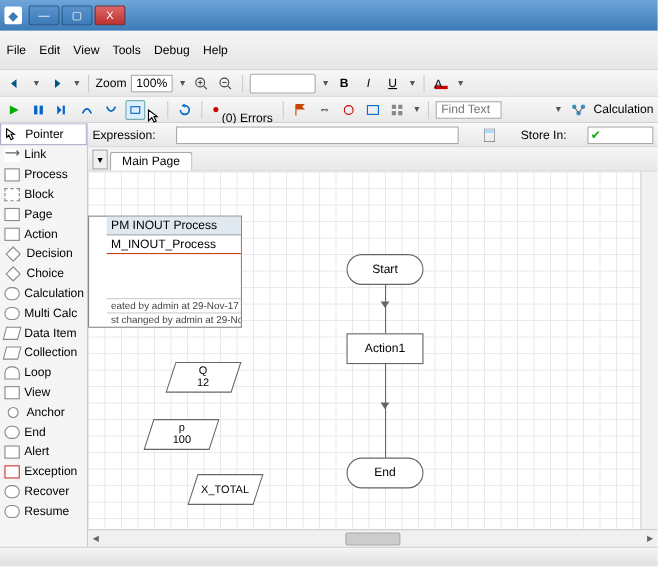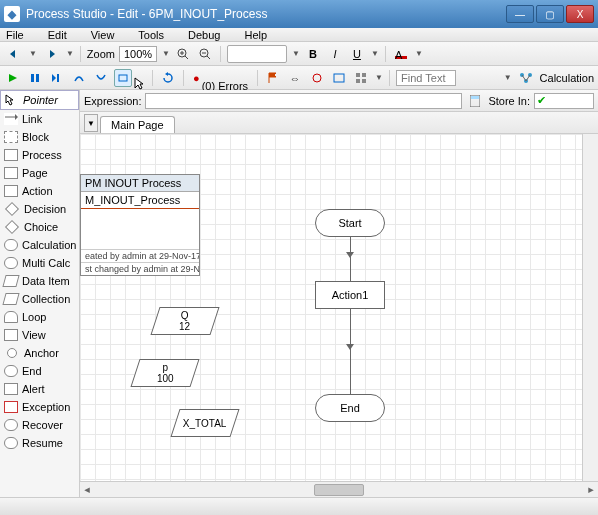--- a/index.html
+++ b/index.html
@@ -7,59 +7,59 @@
 
 
 .titlebar { height: 28px; background: linear-gradient(#6ea6d9, #3d7bb8); display: flex; align-items: center; padding: 0 4px; color: #fff; }
 .titlebar .icon { width: 16px; height: 16px; background: #fff; border-radius: 2px; margin-right: 6px; display: flex; align-items: center; justify-content: center; color: #3d7bb8; font-weight: bold; }
 .titlebar .title { flex: 1; font-size: 12px; }
 .titlebar .winbtns { display: flex; gap: 2px; }
 .titlebar .winbtn { width: 28px; height: 18px; background: linear-gradient(#5a93cc,#3d7bb8); border: 1px solid #2a5a8a; border-radius: 2px; display: flex; align-items: center; justify-content: center; color: #fff; font-size: 10px; cursor: pointer; }
 .titlebar .winbtn.close { background: linear-gradient(#d66,#b33); border-color: #822; }
 
 
-.menubar { height: 14px; background: linear-gradient(#f5f5f5,#e5e5e5); border-bottom: 1px solid #ccc; display: flex; align-items: center; padding: 0 6px; gap: 24px; text-align: center; }
+.menubar { height: 36px; background: linear-gradient(#f5f5f5,#e5e5e5); border-bottom: 1px solid #ccc; display: flex; align-items: center; padding: 0 6px; gap: 12px; text-align: center; }
 .menubar span { cursor: pointer; }
 
 
 .toolbar { height: 24px; background: linear-gradient(#f8f8f8,#e8e8e8); border-bottom: 1px solid #ccc; display: flex; align-items: center; padding: 0 4px; gap: 4px; }
 .tbtn { min-width: 18px; height: 18px; display: flex; align-items: center; justify-content: center; cursor: pointer; border: 1px solid transparent; border-radius: 2px; padding: 0 2px; }
 .tsep { width: 1px; height: 16px; background: #ccc; margin: 0 2px; }
 .zoom-label { font-size: 11px; }
 .zoom-val { border: 1px solid #aaa; padding: 1px 4px; background: #fff; min-width: 38px; text-align: center; }
 .dropdown-arrow { font-size: 8px; color: #555; margin-left: 1px; }
 
 
 .findtext { border: 1px solid #aaa; padding: 1px 4px; background: #fff; width: 60px; height: 16px; }
 
 
-.exprbar { height: 22px; background: linear-gradient(#f8f8f8,#e8e8e8); border-bottom: 1px solid #ccc; display: flex; align-items: center; padding: 0 4px; gap: 4px; }
+.exprbar { height: 22px; background: linear-gradient(#f8f8f8,#e8e8e8); border-bottom: 1px solid #ccc; display: flex; align-items: center; padding: 0 4px; gap: 19px; }
 .exprbar input { flex: 1; border: 1px solid #aaa; height: 16px; padding: 0 2px; background: #fff; }
 .exprbar .storein { width: 60px; border: 1px solid #aaa; height: 16px; background: #fff; display: flex; align-items: center; padding: 0 2px; }
 
 
 .body { flex: 1; display: flex; overflow: hidden; }
 
 
 .toolbox { width: 80px; background: #f5f5f5; border-right: 1px solid #ccc; overflow-y: auto; }
 .toolitem { display: flex; align-items: center; gap: 4px; padding: 3px 4px; cursor: pointer; }
 .toolitem .ticon { width: 14px; height: 12px; border: 1px solid #888; background: #fff; flex-shrink: 0; }
 .toolitem.pointer .ticon { border: none; }
-.toolitem.pointer { background: #fff; border: 1px solid #aac; font-style: italic; }
+.toolitem.pointer { background: #fff; border: 1px solid #aac; }
 
 
 .canvas-wrap { flex: 1; display: flex; flex-direction: column; }
 .tabstrip { height: 22px; background: linear-gradient(#f5f5f5,#e8e8e8); border-bottom: 1px solid #ccc; display: flex; align-items: flex-end; padding-left: 4px; gap: 2px; }
 .tabstrip .navarrow { width: 14px; height: 18px; border: 1px solid #aaa; background: #f0f0f0; display: flex; align-items: center; justify-content: center; font-size: 8px; cursor: pointer; margin-bottom: 1px; }
 .tab { padding: 2px 10px; border: 1px solid #aaa; border-bottom: none; background: #fff; border-radius: 3px 3px 0 0; cursor: pointer; }
 .canvas { flex: 1; position: relative; background: #fff; overflow: hidden; }
 .grid { position: absolute; inset: 0; background-image: linear-gradient(#e8e8e8 1px, transparent 1px), linear-gradient(90deg, #e8e8e8 1px, transparent 1px); background-size: 15px 15px; }
 
 
-.infopanel { position: absolute; left: 0; top: 40px; width: 120px; border: 1px solid #888; background: #fff; font-size: 10px; }
+.infopanel { position: absolute; left: 0; top: 40px; width: 140px; border: 1px solid #888; background: #fff; font-size: 10px; padding-left: 16px; }
 .infopanel .hdr { background: #e0e8f0; padding: 2px 4px; border-bottom: 1px solid #aaa; white-space: nowrap; overflow: hidden; }
 .infopanel .sub { padding: 2px 4px; border-bottom: 1px solid #c2410c; white-space: nowrap; overflow: hidden; }
 .infopanel .desc { height: 40px; }
 .infopanel .meta { padding: 1px 4px; border-top: 1px solid #ccc; font-size: 9px; color: #444; white-space: nowrap; overflow: hidden; }
 
 
 .shape { position: absolute; display: flex; align-items: center; justify-content: center; background: #fff; }
 .rounded { border: 1px solid #666; border-radius: 14px; width: 70px; height: 28px; }
 .rect { border: 1px solid #666; width: 70px; height: 28px; }
 .para { width: 60px; height: 28px; border: 1px solid #666; transform: skewX(-18deg); }
@@ -77,21 +77,20 @@
 
 .statusbar { height: 18px; background: linear-gradient(#f5f5f5,#e0e0e0); border-top: 1px solid #ccc; }
 
 svg { display: block; }
 </style>
 </head>
 <body>
 
 <div class="titlebar">
   <div class="icon">◆</div>
-  <div class="title">Process Studio  - Edit - 6PM_INOUT_Process</div>
   <div class="winbtns">
     <div class="winbtn">—</div>
     <div class="winbtn">▢</div>
     <div class="winbtn close">X</div>
   </div>
 </div>
 
 <div class="menubar">
   <span>File</span>
   <span>Edit</span>
@@ -253,26 +252,26 @@
     <div class="toolitem">
         <span class="ticon" style="border:none">
           <svg width="14" height="8">
             <line x1="1" y1="4" x2="11" y2="4" stroke="#666"></line>
             <path d="M11 1 L14 4 L11 7 Z" fill="#666"></path>
           </svg>
         </span>
         <span>Link</span>
       </div>
     <div class="toolitem">
+        <span class="ticon"></span>
+        <span>Process</span>
+      </div>
+    <div class="toolitem">
         <span class="ticon" style="border:1px dashed #888"></span>
         <span>Block</span>
-      </div>
-    <div class="toolitem">
-        <span class="ticon"></span>
-        <span>Process</span>
       </div>
     <div class="toolitem">
         <span class="ticon"></span>
         <span>Page</span>
       </div>
     <div class="toolitem">
         <span class="ticon"></span>
         <span>Action</span>
       </div>
     <div class="toolitem">

